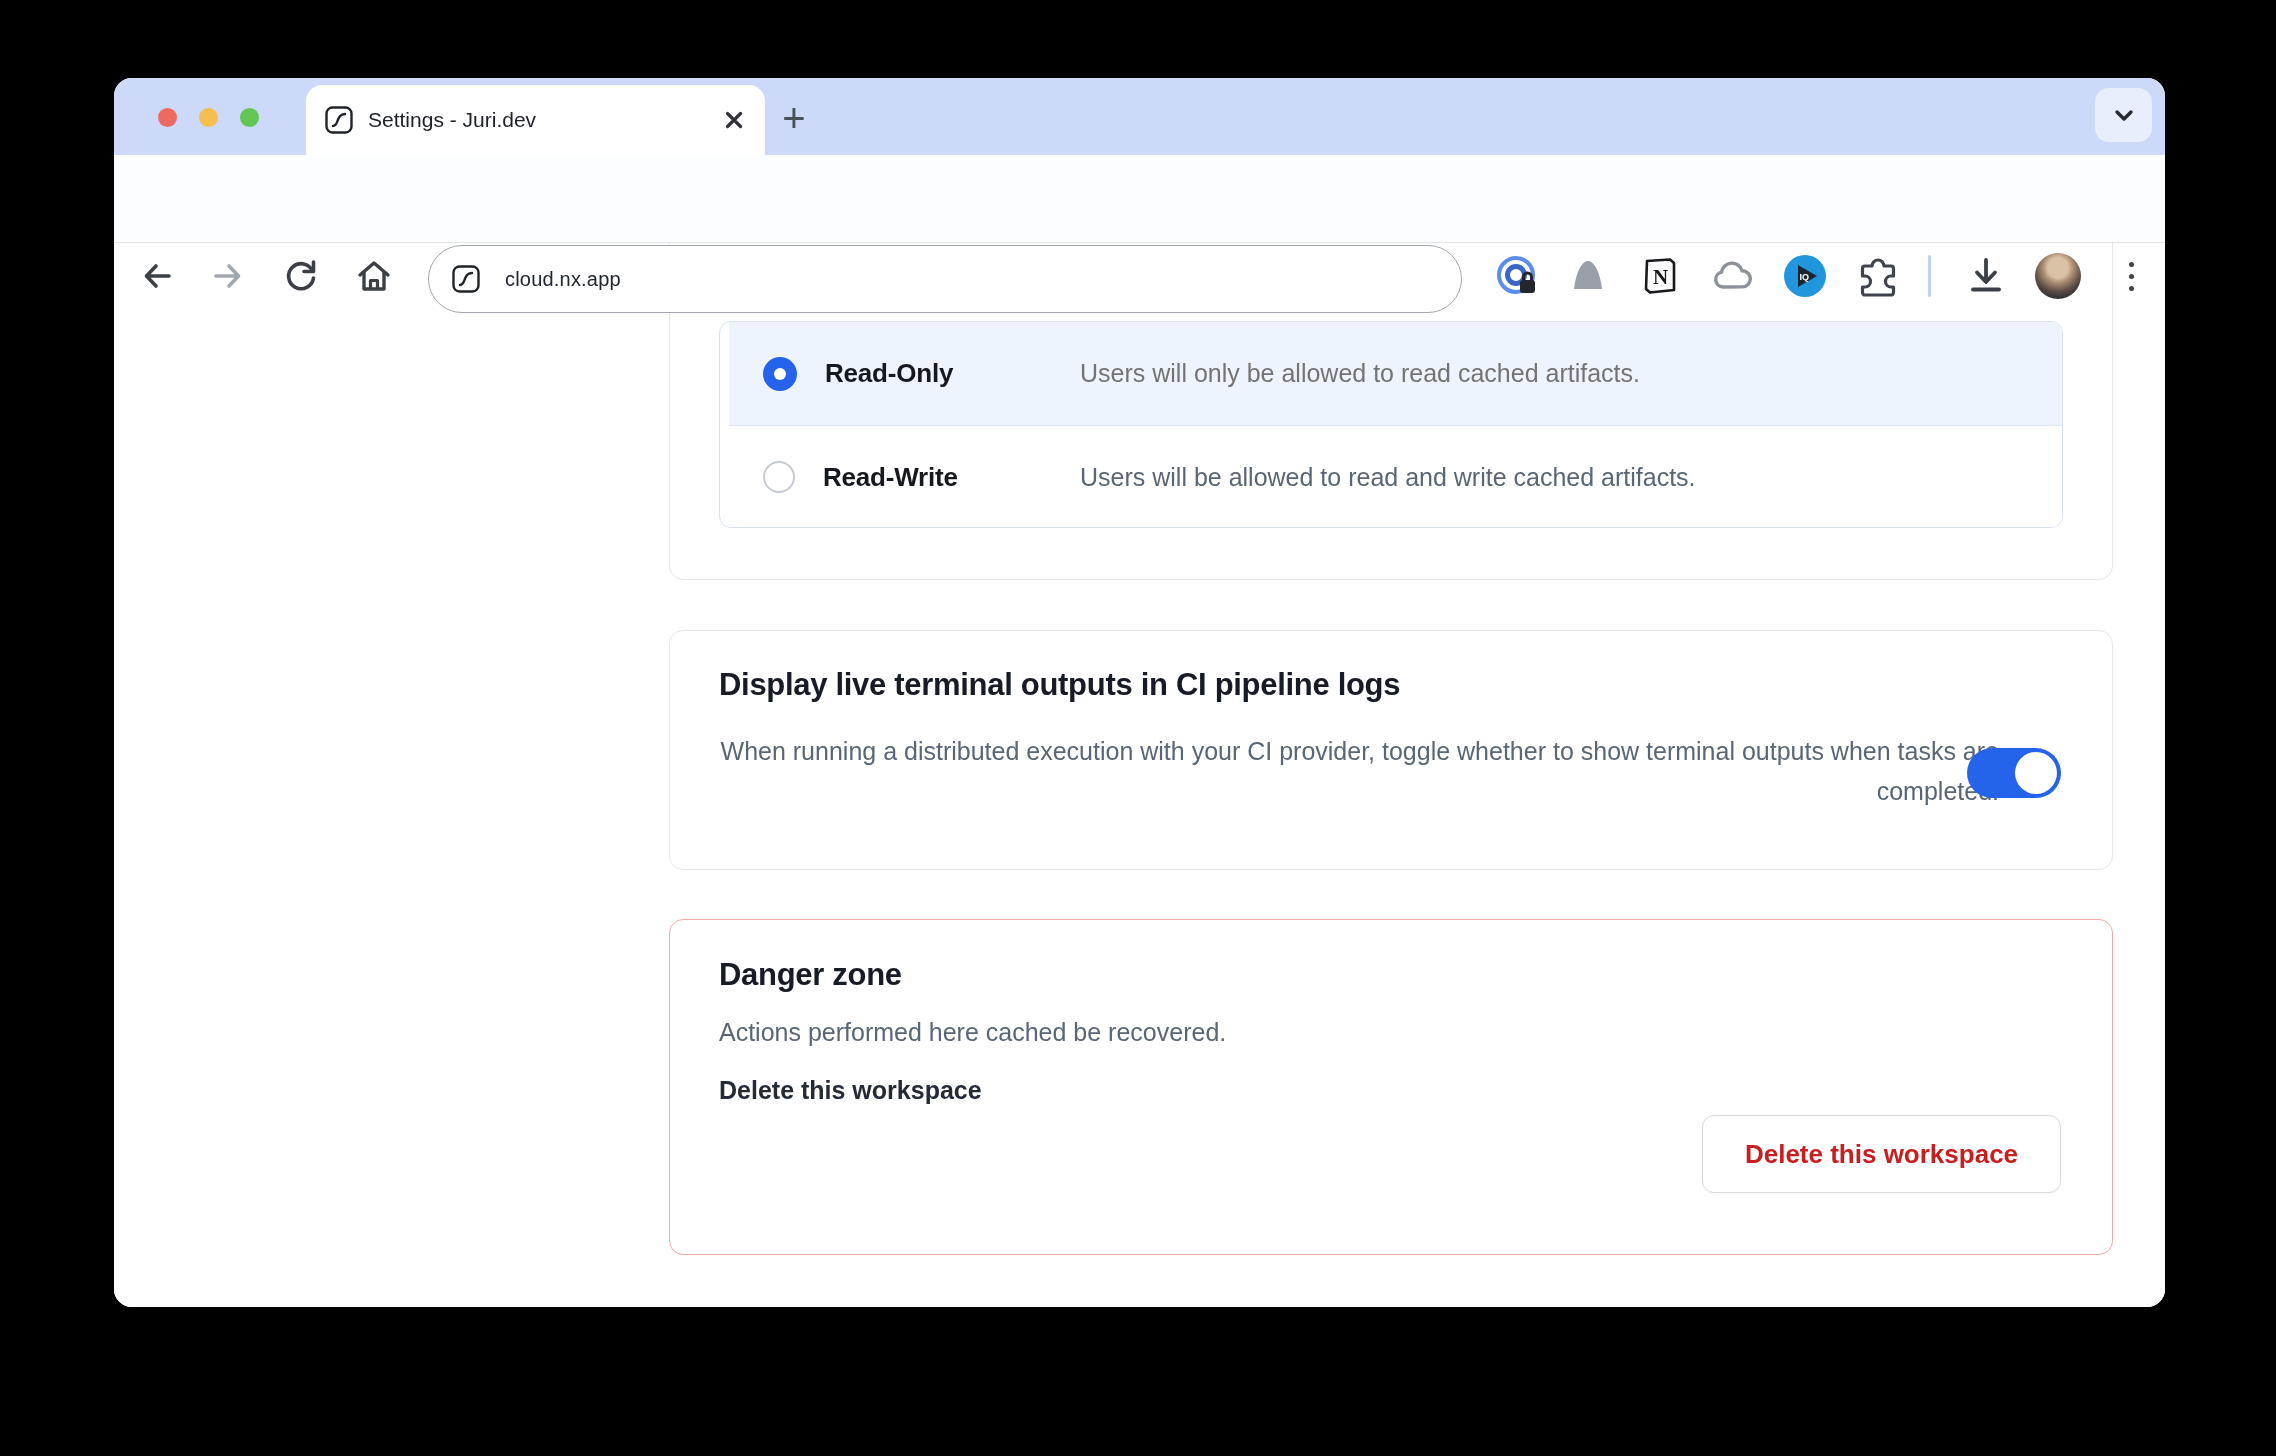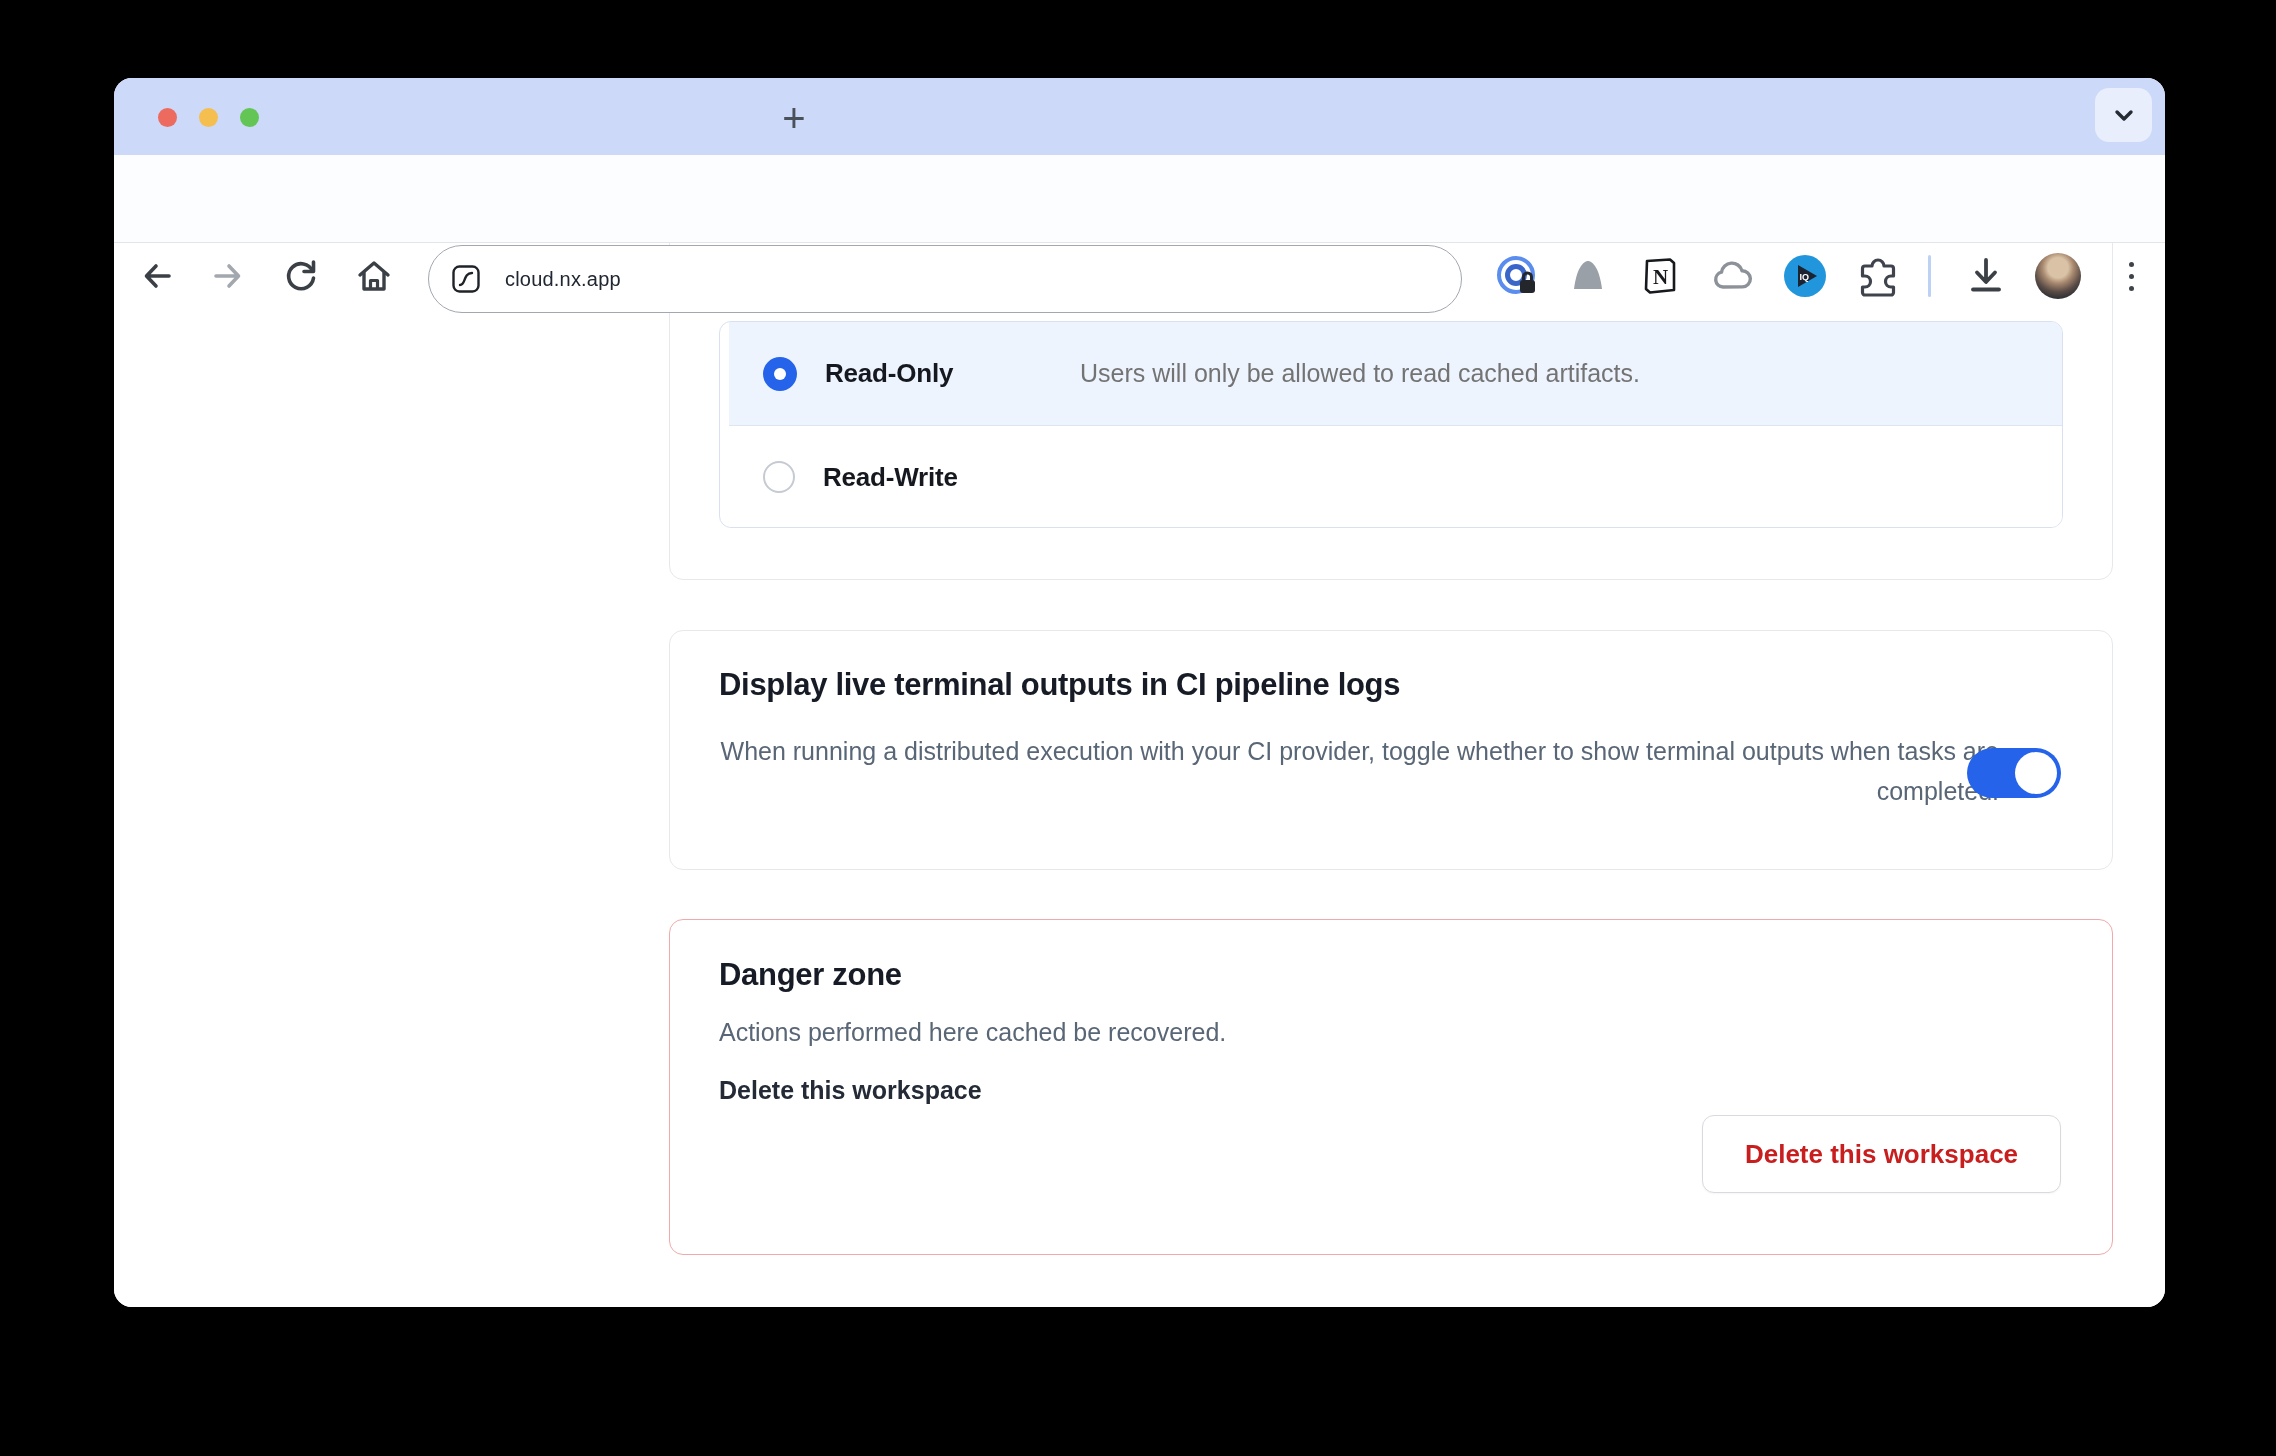--- a/index.html
+++ b/index.html
@@ -93,20 +93,32 @@
 <div class="stage">
   <div class="window">
 
     <div class="tabstrip">
       <div class="traffic">
         <span class="light red"></span>
         <span class="light yellow"></span>
         <span class="light green"></span>
       </div>
 
+      <div class="tab">
+        <svg width="30" height="30" viewBox="0 0 30 30">
+          <rect x="2.5" y="2.5" width="25" height="25" rx="6" fill="none" stroke="#1f2328" stroke-width="2.4"></rect>
+          <path d="M9 21 C 15 21, 12 9, 21 9" fill="none" stroke="#1f2328" stroke-width="2.4" stroke-linecap="round"></path>
+        </svg>
+        <span class="tab-title">Settings - Juri.dev</span>
+        <span class="tab-close">
+          <svg width="26" height="26" viewBox="0 0 26 26">
+            <path d="M6.5 6.5 L19.5 19.5 M19.5 6.5 L6.5 19.5" stroke="#2f3237" stroke-width="3.2" stroke-linecap="round"></path>
+          </svg>
+        </span>
+      </div>
 
       <div class="newtab">+</div>
 
       <div class="tab-chevron">
         <svg width="26" height="26" viewBox="0 0 26 26">
           <path d="M6 10 L13 17 L20 10" fill="none" stroke="#262b33" stroke-width="3.4" stroke-linecap="round" stroke-linejoin="round"></path>
         </svg>
       </div>
     </div>
 
@@ -209,20 +221,21 @@
 
           <div class="radio-row selected">
             <span class="radio on"></span>
             <span class="radio-label">Read-Only</span>
             <span class="radio-desc">Users will only be allowed to read cached artifacts.</span>
           </div>
 
           <div class="radio-row plain">
             <span class="radio off"></span>
             <span class="radio-label">Read-Write</span>
+            <span class="radio-desc">Users will be allowed to read and write cached artifacts.</span>
           </div>
 
         </div>
       </div>
 
       <div class="card card2">
         <div class="card-title">Display live terminal outputs in CI pipeline logs</div>
         <div class="card-desc">When running a distributed execution with your CI provider, toggle whether to show terminal outputs when tasks are completed.</div>
         <div class="toggle">
           <span class="knob"></span>

